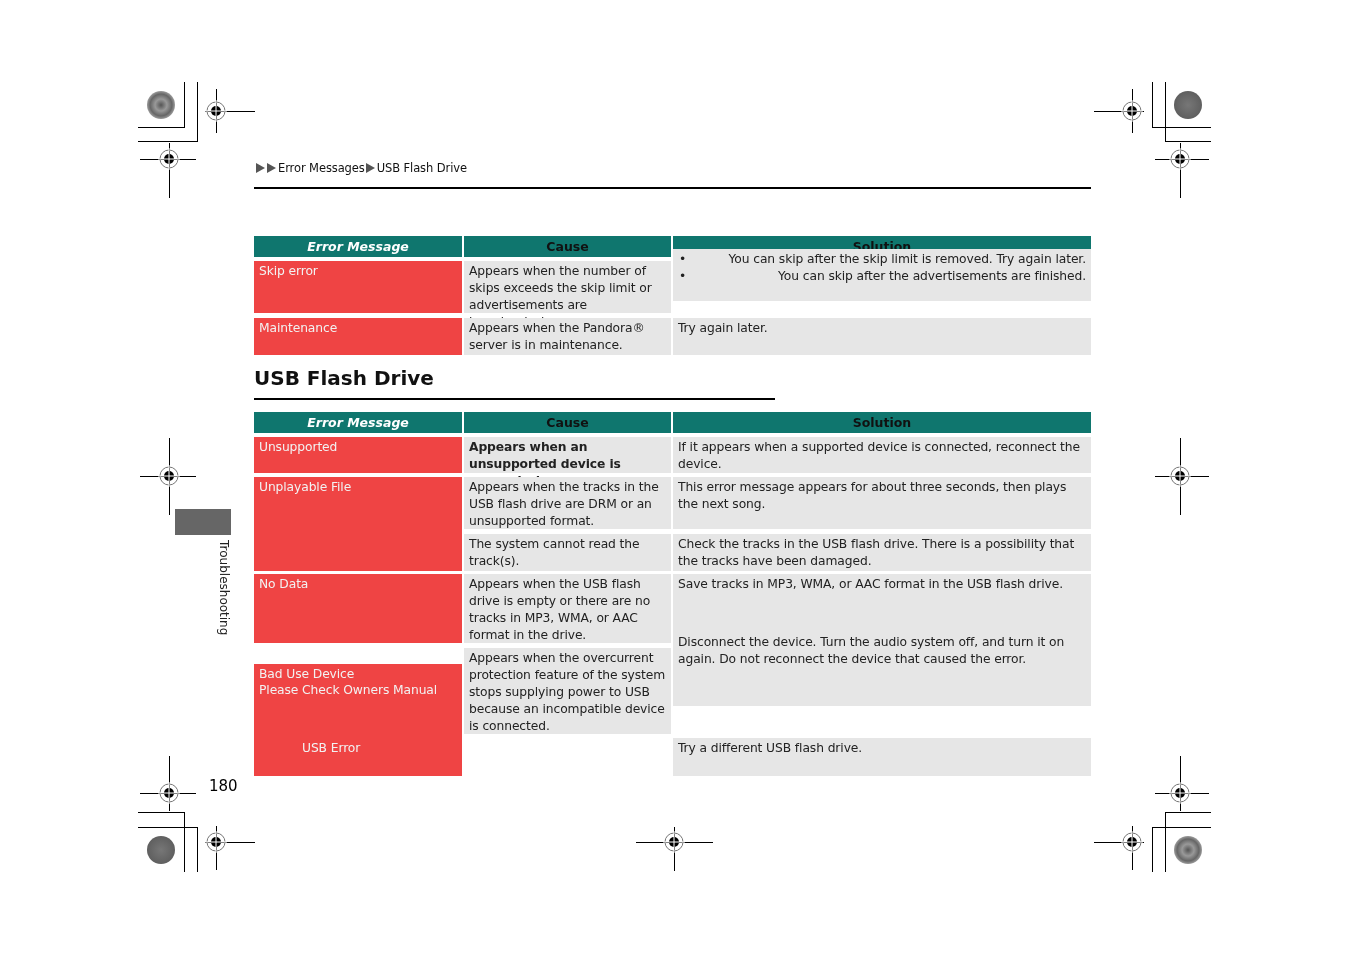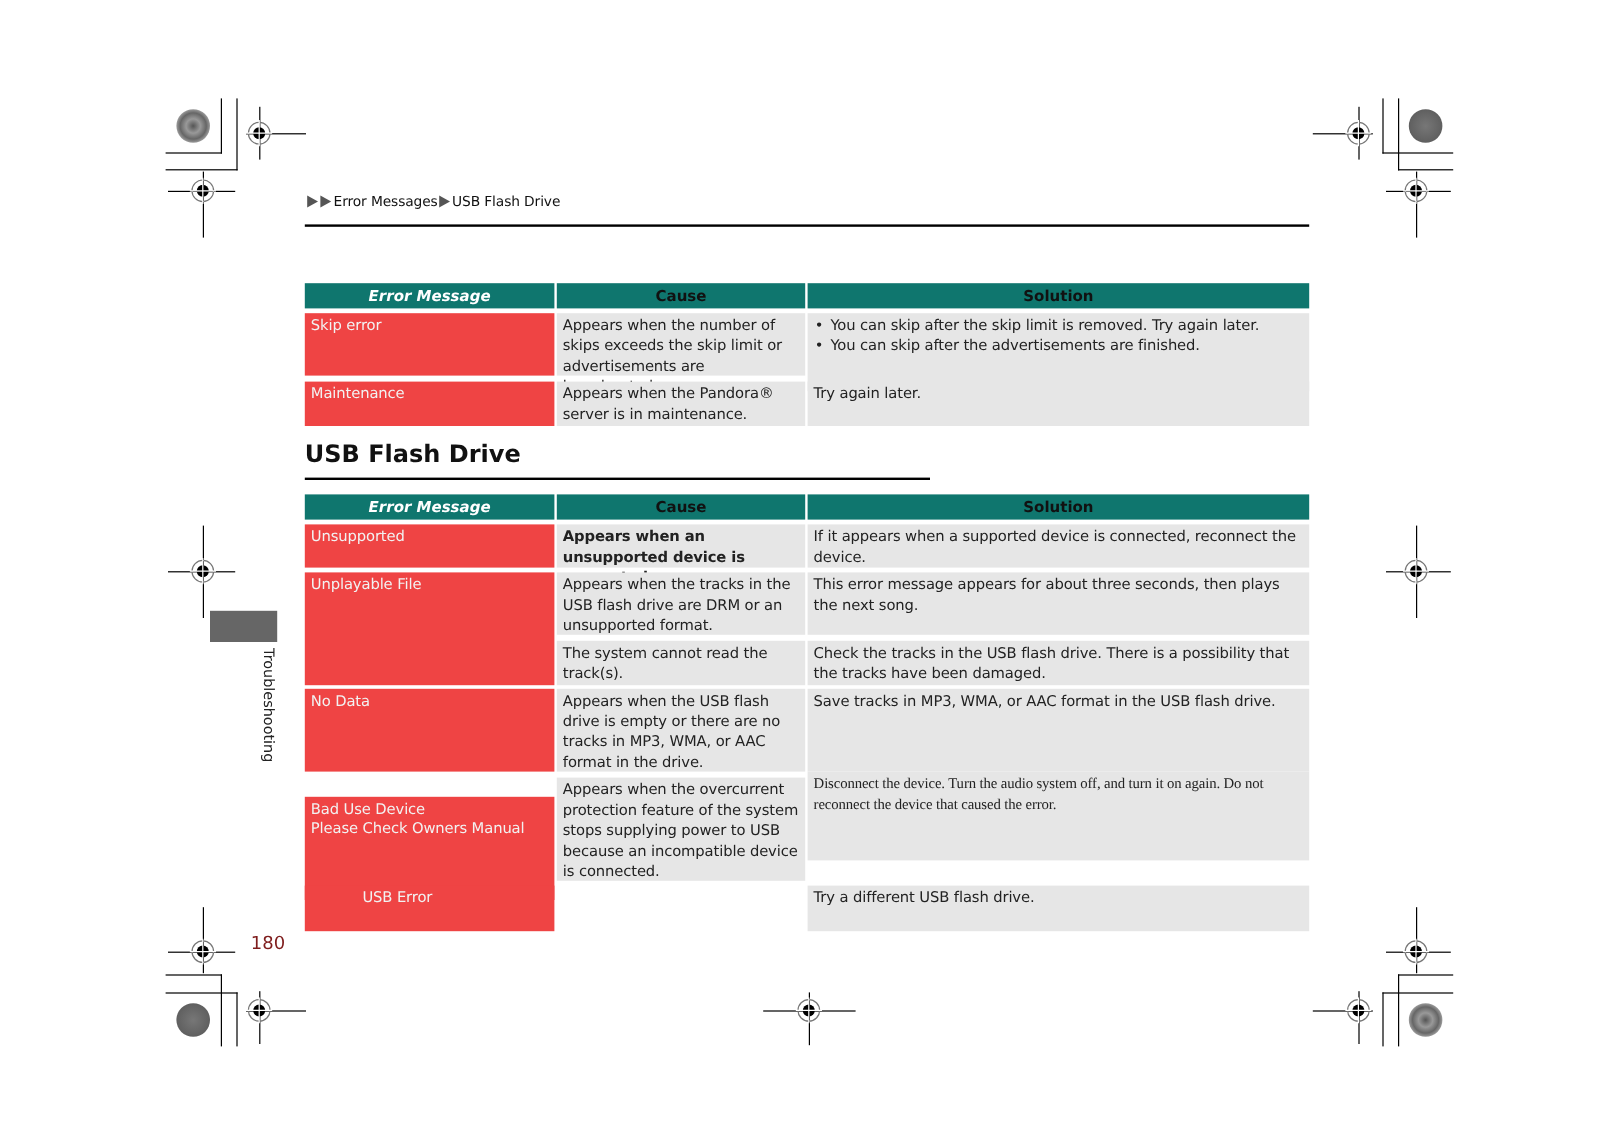--- a/index.html
+++ b/index.html
@@ -31,21 +31,21 @@
   .bullets { margin:0; padding:0; list-style:none; }
   .bullets li { position:relative; padding-left:14px; }
   .bullets li::before { content:"•"; position:absolute; left:1px; top:0; }
   .line-block { display:block; }
 
   .section-title { position:absolute; left:254px; top:366px; font-size:20px; font-weight:bold; color:#111; }
   .rule-section { position:absolute; left:254px; top:398px; width:521px; height:1.5px; background:#000; }
 
   .side-tab { position:absolute; left:175px; top:509px; width:56px; height:26px; background:#666; }
   .side-label { position:absolute; left:217px; top:540px; font-size:12px; color:#222; writing-mode:vertical-rl; white-space:nowrap; }
-  .page-num { position:absolute; left:209px; top:777px; font-size:15px; color:#7f1d1d; }
+  .page-num { position:absolute; left:209px; top:777px; font-size:15px; color:#000000; }
 </style>
 </head>
 <body>
 
 <div>
 
   <div class="rosette" style="left:147px;top:91px;background:radial-gradient(circle,#555 0,#999 30%,#666 55%,#aaa 75%,#777 100%);"></div>
   <div class="line" style="left:184px;top:82px;width:1px;height:46px;"></div>
   <div class="line" style="left:138px;top:127px;width:47px;height:1px;"></div>
   <div class="line" style="left:197px;top:82px;width:1px;height:60px;"></div>
@@ -188,21 +188,21 @@
 </div>
 <div class="rule-top"></div>
 
 <div class="tbl" style="top:236px;height:120px;">
   <div class="hdr c1" style="top:0;">Error Message</div>
   <div class="hdr c2" style="top:0;">Cause</div>
   <div class="hdr c3" style="top:0;">Solution</div>
 
   <div class="cell c1" style="top:25px;height:52px;">Skip error</div>
   <div class="cell c2" style="top:25px;height:52px;">Appears when the number of skips exceeds the skip limit or advertisements are broadcasted.</div>
-  <div class="cell c3" style="top:25px;height:65px;">
+  <div class="cell c3" style="top:13px;height:52px;text-align:right;">
     <ul class="bullets">
       <li>You can skip after the skip limit is removed. Try again later.</li>
       <li>You can skip after the advertisements are finished.</li>
     </ul>
   </div>
 
   <div class="cell c1" style="top:82px;height:37px;">Maintenance</div>
   <div class="cell c2" style="top:82px;height:37px;">Appears when the Pandora® server is in maintenance.</div>
   <div class="cell c3" style="top:82px;height:37px;">Try again later.</div>
 </div>
@@ -227,21 +227,21 @@
 
   <div class="cell c1" style="top:162px;height:69px;">No Data</div>
   <div class="cell c2" style="top:162px;height:69px;">Appears when the USB flash drive is empty or there are no tracks in MP3, WMA, or AAC format in the drive.</div>
   <div class="cell c3" style="top:162px;height:69px;">Save tracks in MP3, WMA, or AAC format in the USB flash drive.</div>
 
   <div class="cell c1" style="top:252px;height:86px;">
     <span class="line-block">Bad Use Device</span>
     <span class="line-block" style="margin-top:-1px;">Please Check Owners Manual</span>
   </div>
   <div class="cell c2" style="top:236px;height:86px;">Appears when the overcurrent protection feature of the system stops supplying power to USB because an incompatible device is connected.</div>
-  <div class="cell c3" style="top:231px;height:74px;font-family:Liberation Serif, serif;">Disconnect the device. Turn the audio system off, and turn it on again. Do not reconnect the device that caused the error.</div>
+  <div class="cell c3" style="top:220px;height:74px;">Disconnect the device. Turn the audio system off, and turn it on again. Do not reconnect the device that caused the error.</div>
 
   <div class="cell c1" style="top:326px;height:38px;padding-left:48px;">USB Error</div>
   <div class="cell c3" style="top:326px;height:38px;">Try a different USB flash drive.</div>
 </div>
 
 <div class="side-tab"></div>
 <div class="side-label">Troubleshooting</div>
 
 <div class="page-num">180</div>
 

